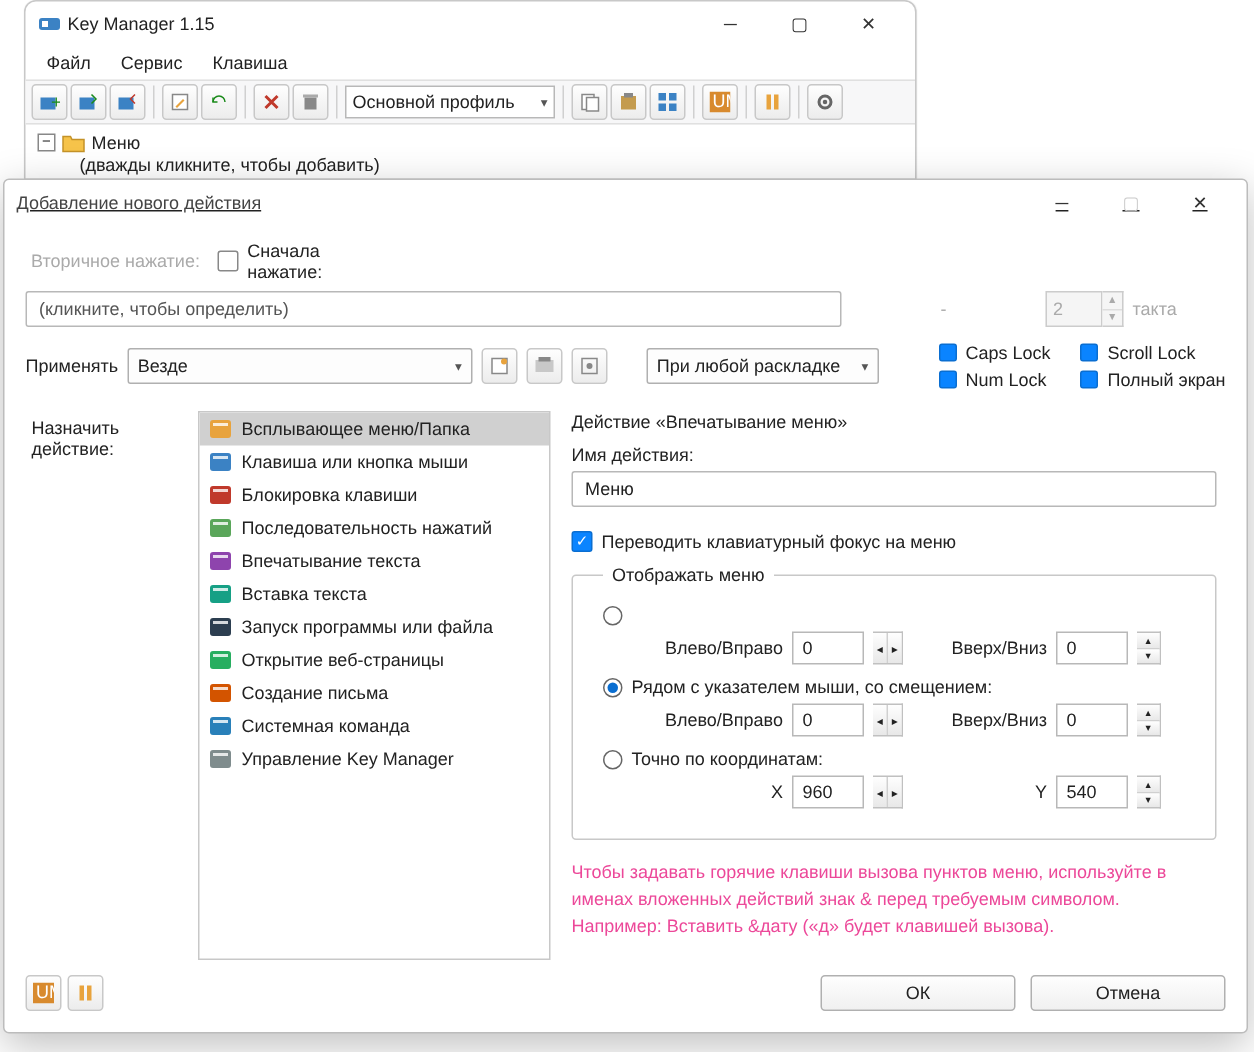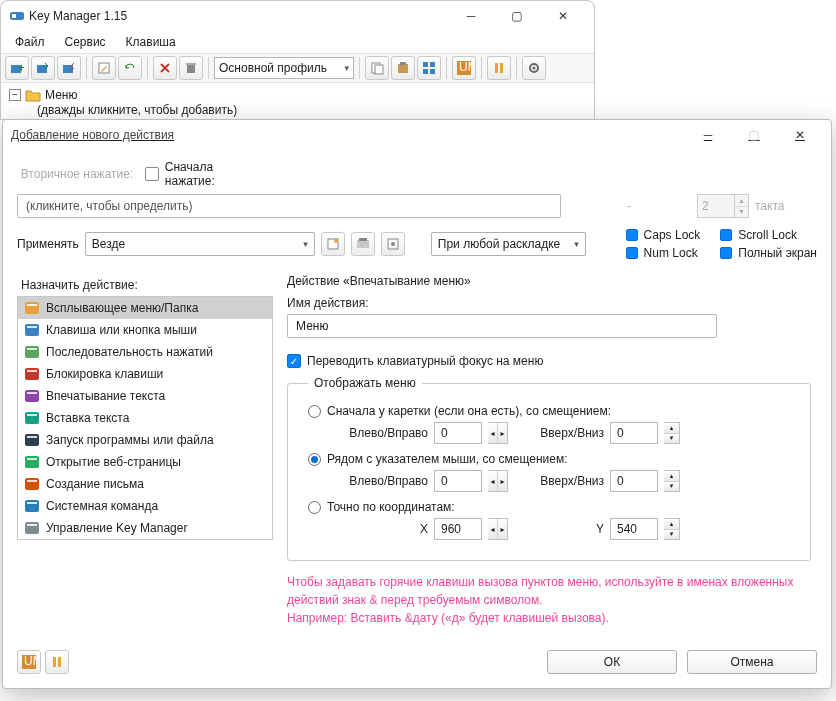--- a/index.html
+++ b/index.html
@@ -1,21 +1,21 @@
 <!DOCTYPE html>
 <html><head>
 <meta charset="utf-8">
 <style>
   * { box-sizing: border-box; font-family: "Segoe UI", Tahoma, sans-serif; font-size: 12px; }
   body { margin: 0; background: #fff; color: #222; }
   .wrap { position: relative; width: 836px; height: 701px; }
 
   
   .parent {
-    position: absolute; left: 0; top: 0; width: 595px; height: 120px;
+    position: absolute; left: 16px; top: 0; width: 595px; height: 120px;
     border: 1px solid #c8c8c8; border-radius: 8px 8px 0 0; background: #fff;
     box-shadow: 0 0 1px rgba(0,0,0,.1);
   }
   .title-bar {
     display: flex; align-items: center; height: 30px; padding: 0 8px;
   }
   .title-bar .title { flex: 1; font-size: 12px; color: #222; margin-left: 4px; }
   .winbtns { display: flex; gap: 0; }
   .winbtn { width: 46px; height: 30px; display:flex; align-items:center; justify-content:center; color:#333; cursor:default; }
   .menu-bar { display:flex; gap:4px; padding: 2px 6px; }
@@ -309,51 +309,51 @@
               <span>Num Lock</span>
             </div>
           <div class="ind">
               <div class="led"></div>
               <span>Полный экран</span>
             </div>
         </div>
       </div>
 
       <div class="split">
-        <div style="display:flex;flex-direction:column">
+        <div style="display:flex;">
           <div class="left-head">Назначить действие:</div>
           <div class="left-pane">
             <div class="action-list" id="action-list">
                 <div class="action-item sel">
                   <svg class="aicon" viewBox="0 0 16 16">
                     <rect x="1" y="2" width="14" height="12" rx="2" fill="#e8a33d"></rect>
                     <rect x="3" y="4" width="10" height="2" fill="#fff" opacity=".8"></rect>
                   </svg>
                   <span>Всплывающее меню/Папка</span>
                 </div>
                 <div class="action-item">
                   <svg class="aicon" viewBox="0 0 16 16">
                     <rect x="1" y="2" width="14" height="12" rx="2" fill="#3b82c4"></rect>
                     <rect x="3" y="4" width="10" height="2" fill="#fff" opacity=".8"></rect>
                   </svg>
                   <span>Клавиша или кнопка мыши</span>
                 </div>
                 <div class="action-item">
                   <svg class="aicon" viewBox="0 0 16 16">
+                    <rect x="1" y="2" width="14" height="12" rx="2" fill="#c0392b"></rect>
+                    <rect x="3" y="4" width="10" height="2" fill="#fff" opacity=".8"></rect>
+                  </svg>
+                  <span>Блокировка клавиши</span>
+                </div>
+                <div class="action-item">
+                  <svg class="aicon" viewBox="0 0 16 16">
                     <rect x="1" y="2" width="14" height="12" rx="2" fill="#5aa65a"></rect>
                     <rect x="3" y="4" width="10" height="2" fill="#fff" opacity=".8"></rect>
                   </svg>
                   <span>Последовательность нажатий</span>
-                </div>
-                <div class="action-item">
-                  <svg class="aicon" viewBox="0 0 16 16">
-                    <rect x="1" y="2" width="14" height="12" rx="2" fill="#c0392b"></rect>
-                    <rect x="3" y="4" width="10" height="2" fill="#fff" opacity=".8"></rect>
-                  </svg>
-                  <span>Блокировка клавиши</span>
                 </div>
                 <div class="action-item">
                   <svg class="aicon" viewBox="0 0 16 16">
                     <rect x="1" y="2" width="14" height="12" rx="2" fill="#8e44ad"></rect>
                     <rect x="3" y="4" width="10" height="2" fill="#fff" opacity=".8"></rect>
                   </svg>
                   <span>Впечатывание текста</span>
                 </div>
                 <div class="action-item">
                   <svg class="aicon" viewBox="0 0 16 16">
@@ -413,21 +413,20 @@
           <div class="check" style="margin-top:8px">
             <div class="checkbox">✓</div>
             <span>Переводить клавиатурный фокус на меню</span>
           </div>
 
           <fieldset>
             <legend>Отображать меню</legend>
 
             <div class="radio-row">
               <div class="radio"></div>
-              <span>Сначала у каретки (если она есть), со смещением:</span>
             </div>
             <div class="offset-row">
               <span class="offset-label">Влево/Вправо</span>
               <div class="numfield">
                   <span>0</span>
                 </div>
               <div class="hspin">
                   <div>◂</div>
                   <div>▸</div>
                 </div>

